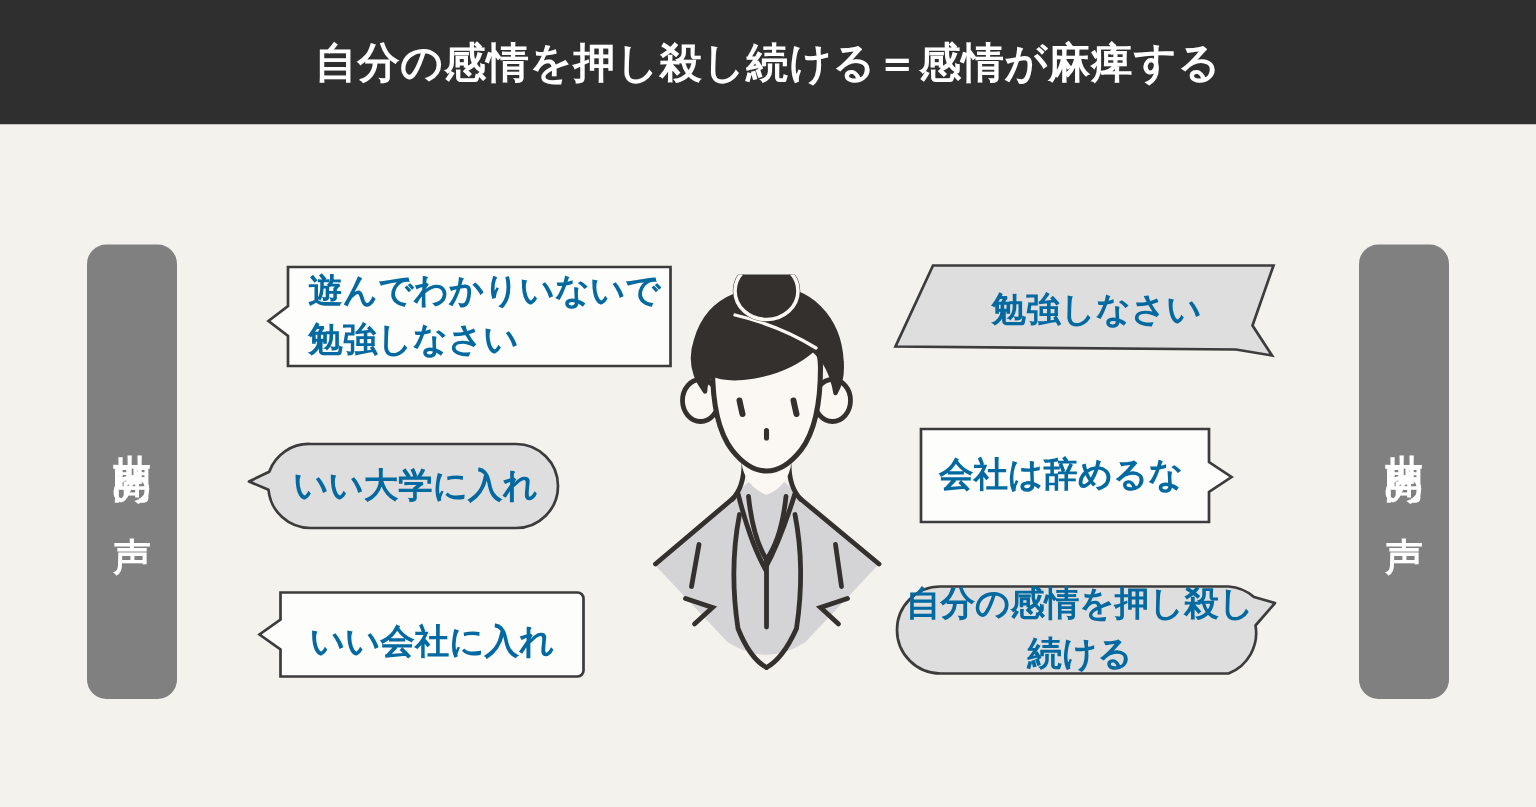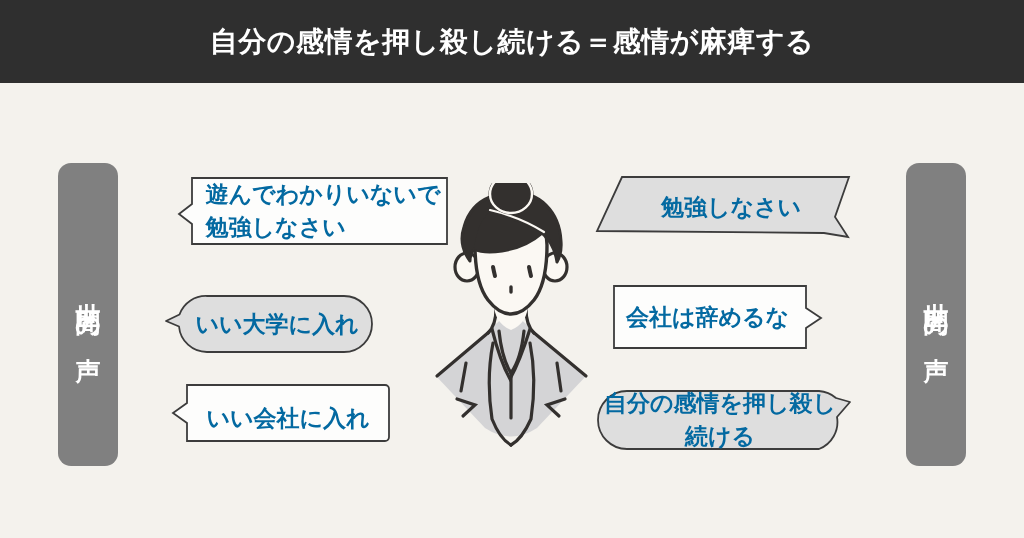--- a/index.html
+++ b/index.html
@@ -99,21 +99,21 @@
 
   
   #bubble-left-1 { left: 178px; top: 94px;  width: 270px; height: 68px; }
   #bubble-left-1 .bubble-text { margin-left: 20px; text-align: left; }
 
   
   #bubble-left-2 { left: 165px; top: 212px; width: 208px; height: 58px; }
   #bubble-left-2 .bubble-text { margin-left: 16px; text-align: right; }
 
   
-  #bubble-left-3 { left: 172px; top: 301px; width: 218px; height: 68px; }
+  #bubble-left-3 { left: 172px; top: 311px; width: 218px; height: 68px; }
   #bubble-left-3 .bubble-text { margin-left: 14px; }
 
   
   #bubble-right-1 { left: 596px; top: 93px;  width: 256px; height: 62px; }
   #bubble-right-1 .bubble-text { margin-left: 14px; }
 
   
   #bubble-right-2 { left: 613px; top: 202px; width: 209px; height: 64px; }
   #bubble-right-2 .bubble-text { margin-right: 20px; }
 

